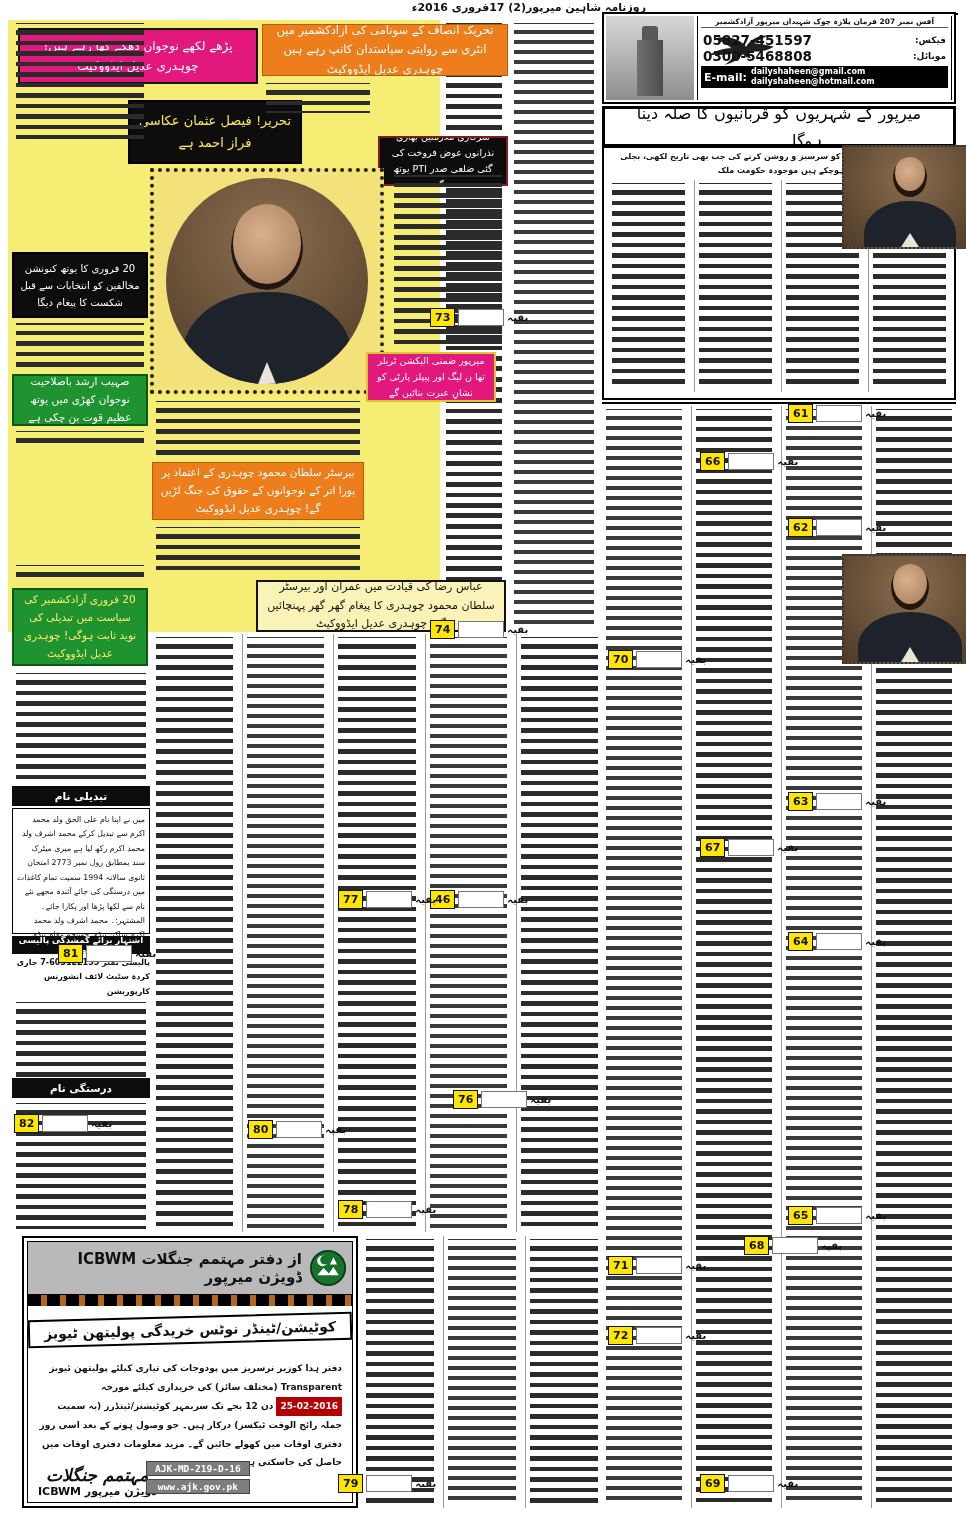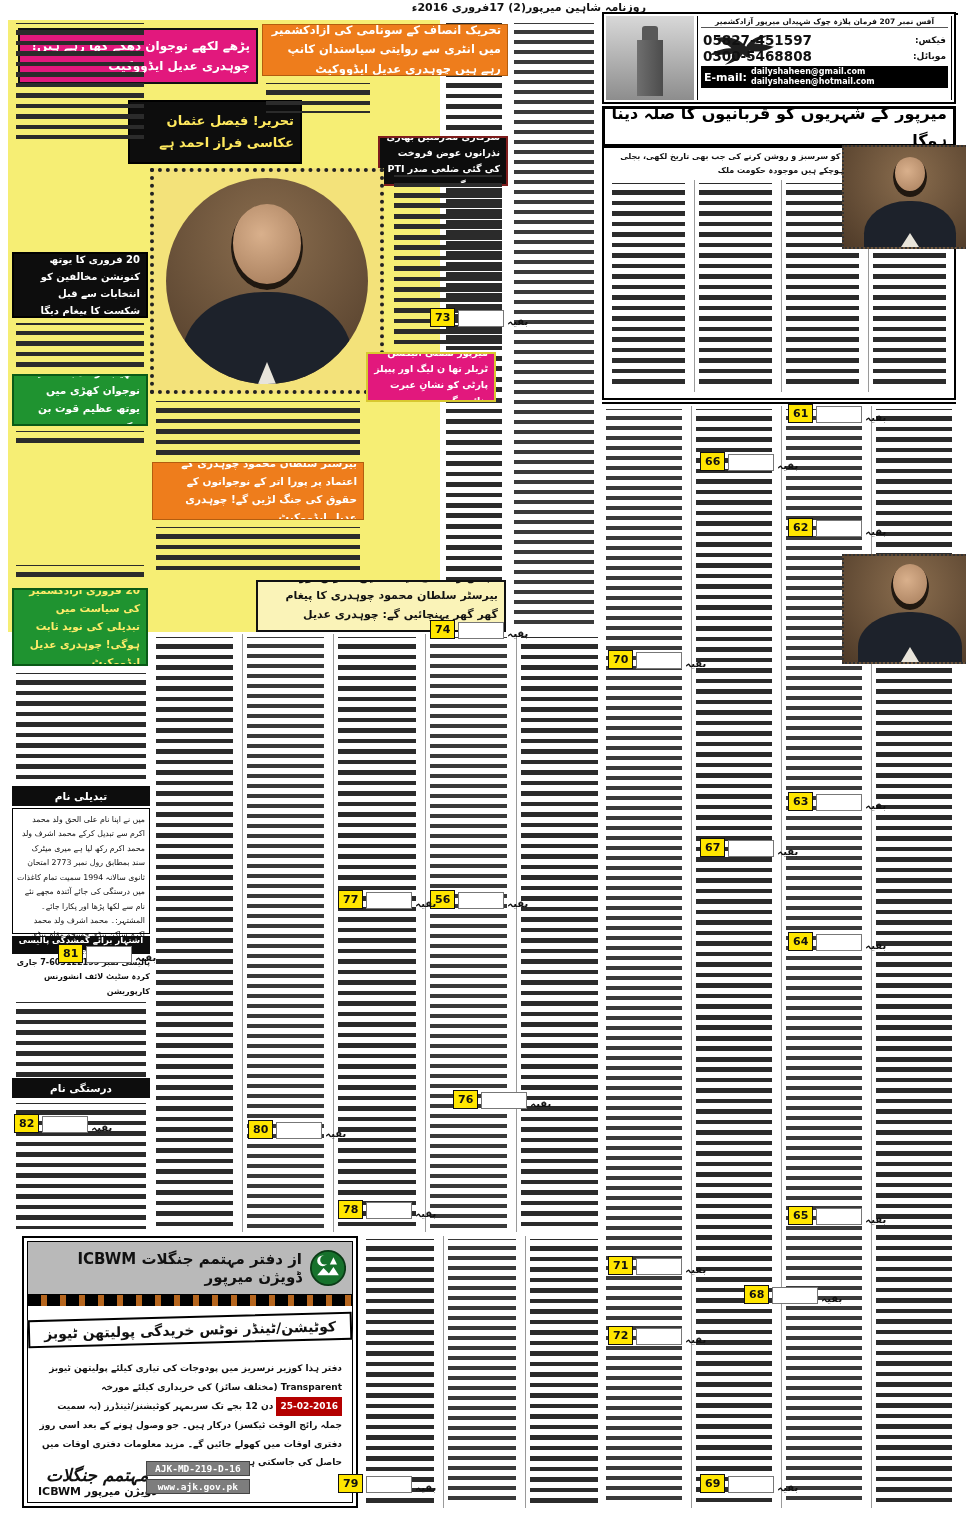--- a/index.html
+++ b/index.html
@@ -9,32 +9,32 @@
 
   
   .sim{background-image:repeating-linear-gradient(to bottom,#2b2b2b 0 4.5px,transparent 4.5px 10.5px);
        background-clip:content-box;padding:3px 4px;}
   .sim.light{background-image:repeating-linear-gradient(to bottom,#3a3a3a 0 4px,transparent 4px 10px);}
   .vgrid{display:flex;gap:5px;}
   .vgrid .col{flex:1;border-left:1px solid #9a9a9a;}
   .vgrid .col:last-child{border-left:none;}
 
   
-  .hl{display:flex;align-items:center;justify-content:center;
-      font-weight:bold;padding:18px 6px;line-height:1.7;overflow:hidden;}
+  .hl{display:flex;align-items:center;justify-content:center;text-align:center;
+      font-weight:normal;padding:18px 6px;line-height:1.7;overflow:hidden;}
   .hl-pink{background:#e2187d;color:#fff;border:2px solid #111;font-size:12px;}
   .hl-orange{background:#ee7d1c;color:#fff;border:1px solid #b35d0e;font-size:11.5px;}
   .hl-black{background:#0d0d0d;color:#fff;border:2px solid #000;font-size:11px;}
   .hl-green{background:#1f9330;color:#fff;border:2px solid #0a5a17;font-size:10.5px;}
   .hl-green .yel{color:#ffec6a;}
   .hl-paleyellow{background:#faf3b8;color:#111;border:2px solid #111;font-size:11px;}
   .hl-main{background:#fff;color:#000;border:3px solid #000;font-size:16px;}
 
   
-  .marker{position:absolute;display:flex;align-items:flex-end;gap:3px;direction:ltr;}
+  .marker{position:absolute;display:flex;align-items:center;gap:3px;direction:ltr;}
   .marker .m-num{background:#ffe600;border:1px solid #111;font-weight:bold;font-size:11px;
                  padding:2px 4px;color:#111;}
   .marker .m-blank{width:44px;height:15px;background:#fff;border:1px solid #777;}
   .marker .m-baqia{font-size:10px;font-weight:bold;color:#111;}
 
   
   .masthead{border:2px solid #000;background:#fff;display:flex;direction:rtl;padding:2px;gap:3px;}
   .mh-logo{width:112px;position:relative;background:#fff;}
   .mh-title{position:absolute;right:4px;top:14px;font-family:"DejaVu Serif",serif;
             font-size:44px;font-weight:bold;line-height:1;}
@@ -289,21 +289,21 @@
       <div class="marker" style="left: 700px; top: 452px;">
         <span class="m-num">66</span>
         <span class="m-blank"></span>
         <span class="m-baqia">بقیہ</span>
       </div>
       <div class="marker" style="left: 700px; top: 838px;">
         <span class="m-num">67</span>
         <span class="m-blank"></span>
         <span class="m-baqia">بقیہ</span>
       </div>
-      <div class="marker" style="left: 700px; top: 1285px; padding-left: 44px;">
+      <div class="marker" style="left: 700px; top: 1236px; padding-left: 44px;">
         <span class="m-num">68</span>
         <span class="m-blank"></span>
         <span class="m-baqia">بقیہ</span>
       </div>
       <div class="marker" style="left: 700px; top: 1474px;">
         <span class="m-num">69</span>
         <span class="m-blank"></span>
         <span class="m-baqia">بقیہ</span>
       </div>
       <div class="marker" style="left: 608px; top: 650px;">
@@ -325,21 +325,21 @@
         <span class="m-num">73</span>
         <span class="m-blank"></span>
         <span class="m-baqia">بقیہ</span>
       </div>
       <div class="marker" style="left: 430px; top: 620px;">
         <span class="m-num">74</span>
         <span class="m-blank"></span>
         <span class="m-baqia">بقیہ</span>
       </div>
       <div class="marker" style="left: 430px; top: 890px;">
-        <span class="m-num">56</span>
+        <span class="m-num">46</span>
         <span class="m-blank"></span>
         <span class="m-baqia">بقیہ</span>
       </div>
       <div class="marker" style="left: 430px; top: 1090px; margin-left: 23px;">
         <span class="m-num">76</span>
         <span class="m-blank"></span>
         <span class="m-baqia">بقیہ</span>
       </div>
       <div class="marker" style="left: 338px; top: 890px;">
         <span class="m-num">77</span>

